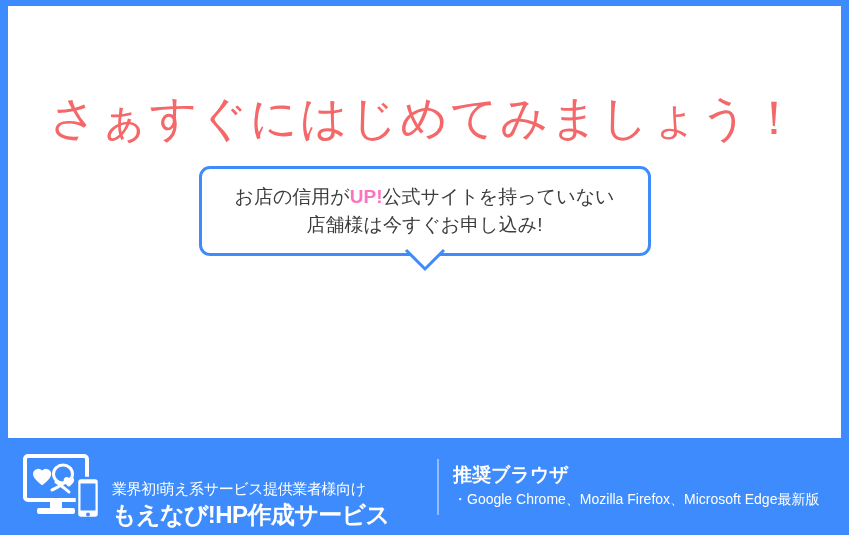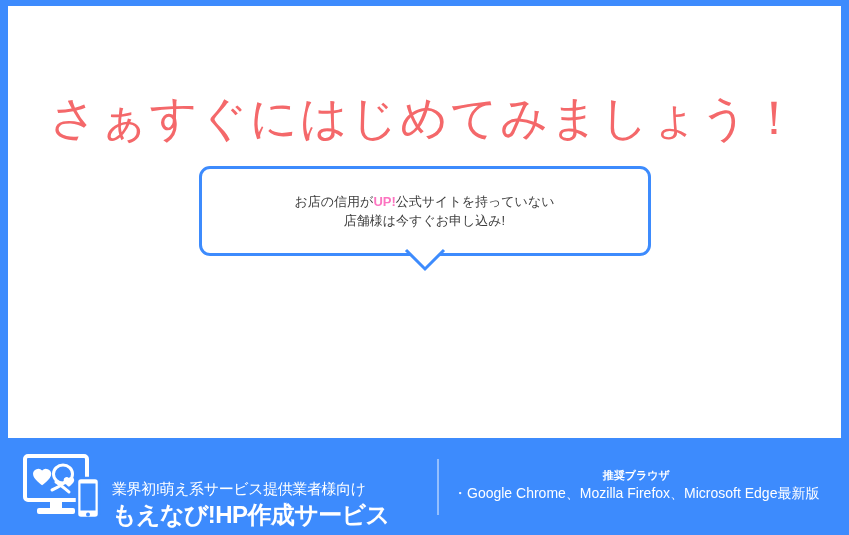--- a/index.html
+++ b/index.html
@@ -66,21 +66,21 @@
     height: 90px;
     border: 3px solid #3d8bfd;
     border-radius: 11px;
     background: #ffffff;
     display: flex;
     align-items: center;
     justify-content: center;
   }
   .bubble-text {
     color: #3d3d3d;
-    font-size: 13px;
+    font-size: 19px;
     line-height: 1.48;
     text-align: center;
     letter-spacing: 0px;
     white-space: nowrap;
   }
   .bubble-text .up {
     color: #fc74c0;
     font-weight: 600;
   }
   
@@ -150,26 +150,25 @@
   }
 
   .footer-right {
     padding-left: 14px;
     display: flex;
     flex-direction: column;
     justify-content: center;
   }
   .browser-title {
     color: #ffffff;
-    font-size: 11px;
+    font-size: 19px;
     font-weight: bold;
     line-height: 1.3;
     margin-bottom: 0;
     white-space: nowrap;
-    text-align: center;
   }
   .browser-line {
     color: #ffffff;
     font-size: 14px;
     line-height: 1.62;
     letter-spacing: 0px;
     white-space: nowrap;
   }
 </style>
 </head>

